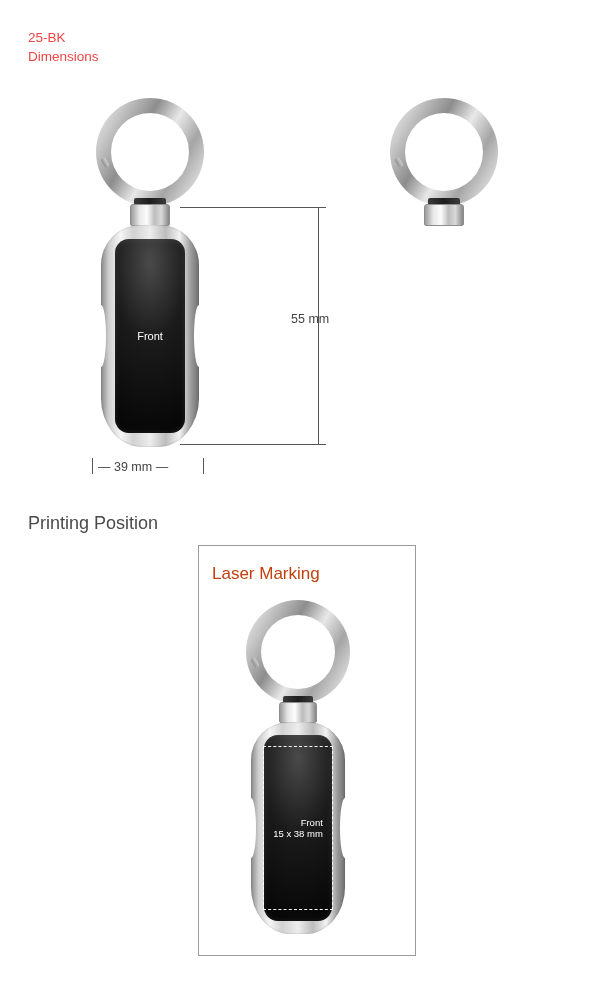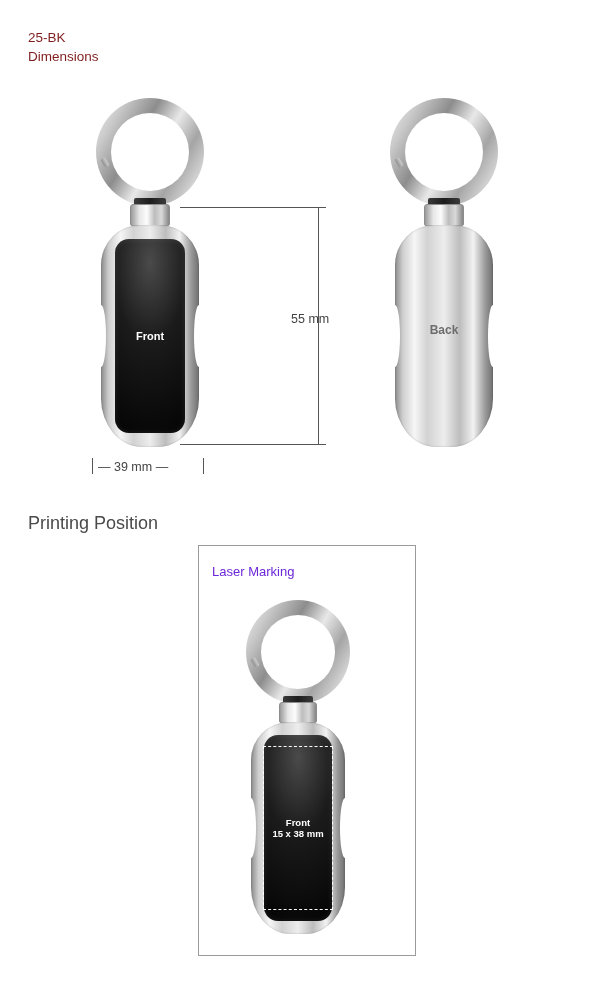--- a/index.html
+++ b/index.html
@@ -16,21 +16,21 @@
     overflow: hidden;
   }
 
   
   .doc-title {
     position: absolute;
     left: 28px;
     top: 28px;
     font-size: 13.5px;
     line-height: 19px;
-    color: #7f1d1d;
+    color: #ef4444;
     white-space: pre-line;
   }
   .section-title {
     position: absolute;
     left: 28px;
     top: 513px;
     font-size: 18px;
     color: #4a4a4a;
   }
 
@@ -110,23 +110,23 @@
     border-radius: 14px;
     background:
       radial-gradient(120% 90% at 50% 12%, #4a4a4a 0%, #1b1b1b 45%, #060606 100%);
     box-shadow: inset 0 0 6px rgba(255,255,255,.10);
     display: flex;
     align-items: center;
     justify-content: center;
   }
   .plate-label {
     color: #ffffff;
-    font-weight: bold;
+    font-weight: normal;
     font-size: 11px;
-    text-align: center;
+    text-align: right;
     line-height: 13px;
   }
   .back-label {
     position: absolute;
     width: 100%;
     text-align: center;
     color: #6d6d6d;
     font-weight: bold;
     font-size: 12px;
   }
@@ -161,22 +161,22 @@
     width: 218px;
     height: 411px;
     border: 1px solid #9b9b9b;
     box-sizing: border-box;
     background: #ffffff;
   }
   .print-box-title {
     position: absolute;
     left: 212px;
     top: 564px;
-    font-size: 13px;
-    color: #6d28d9;
+    font-size: 17px;
+    color: #c2410c;
   }
   .print-area {
     position: absolute;
     border: 1px dashed #ffffff;
     box-sizing: border-box;
     display: flex;
     align-items: center;
     justify-content: center;
   }
   .print-area .plate-label { font-size: 9.5px; line-height: 11px; }
@@ -207,26 +207,20 @@
 </div>
 
 <div class="keychain" style="left:382px; top:98px; width:140px; height:350px;">
   <div class="ring ring-outer" style="left:8px; top:0; width:108px; height:108px;"></div>
   <div class="ring ring-inner" style="left:23px; top:15px; width:78px; height:78px;"></div>
   <div class="ring-tip" style="left:12px; top:62px; width:10px; height:5px; transform:rotate(58deg);"></div>
 
   <div class="collar-top" style="left:46px; top:100px; width:32px; height:8px;"></div>
   <div class="collar" style="left:42px; top:106px; width:40px; height:22px;"></div>
 
-  <div class="body" style="left:13px; top:127px; width:98px; height:222px;">
-    <div class="body-metal"></div>
-    <div class="body-waist-l"></div>
-    <div class="body-waist-r"></div>
-    <div class="back-label" style="top:98px;">Back</div>
-  </div>
 </div>
 
 <div class="dim-line-h" style="left:180px; top:207px; width:143px;"></div>
 <div class="dim-line-h" style="left:180px; top:444px; width:143px;"></div>
 <div class="dim-line-v" style="left:318px; top:207px; height:237px;"></div>
 <div class="dim-cap" style="left:311px; top:207px; width:15px; height:1px;"></div>
 <div class="dim-cap" style="left:311px; top:444px; width:15px; height:1px;"></div>
 <div class="dim-text" style="left:291px; top:312px;">55 mm</div>
 
 <div class="dim-cap" style="left:92px; top:458px; width:1px; height:16px;"></div>

